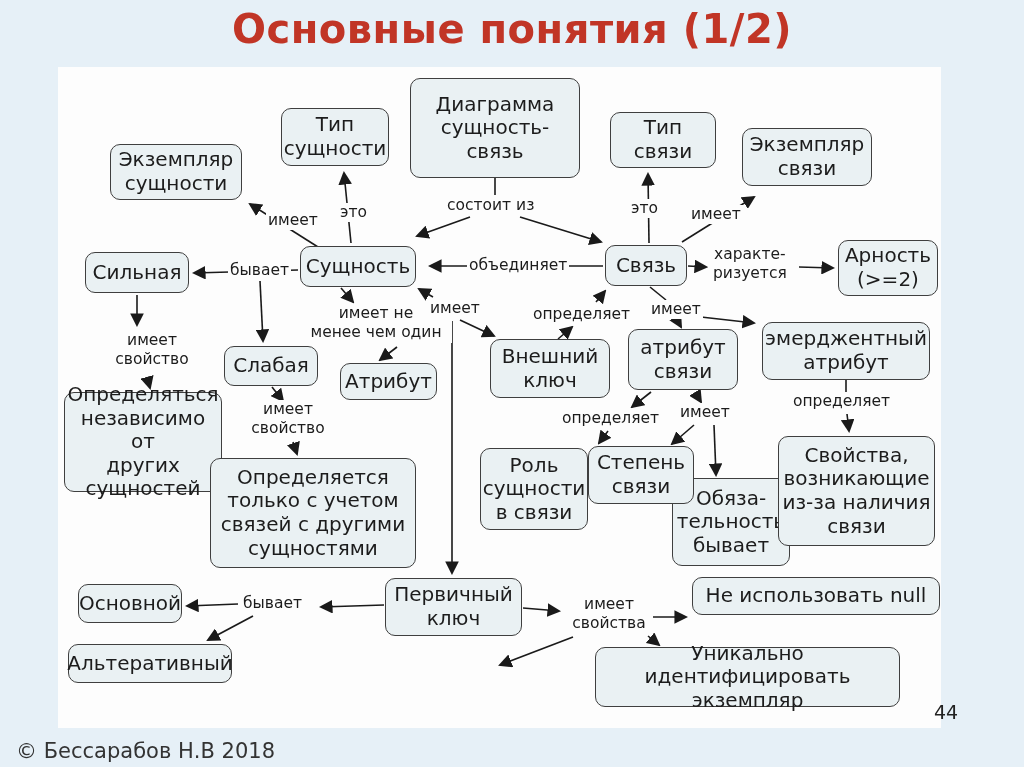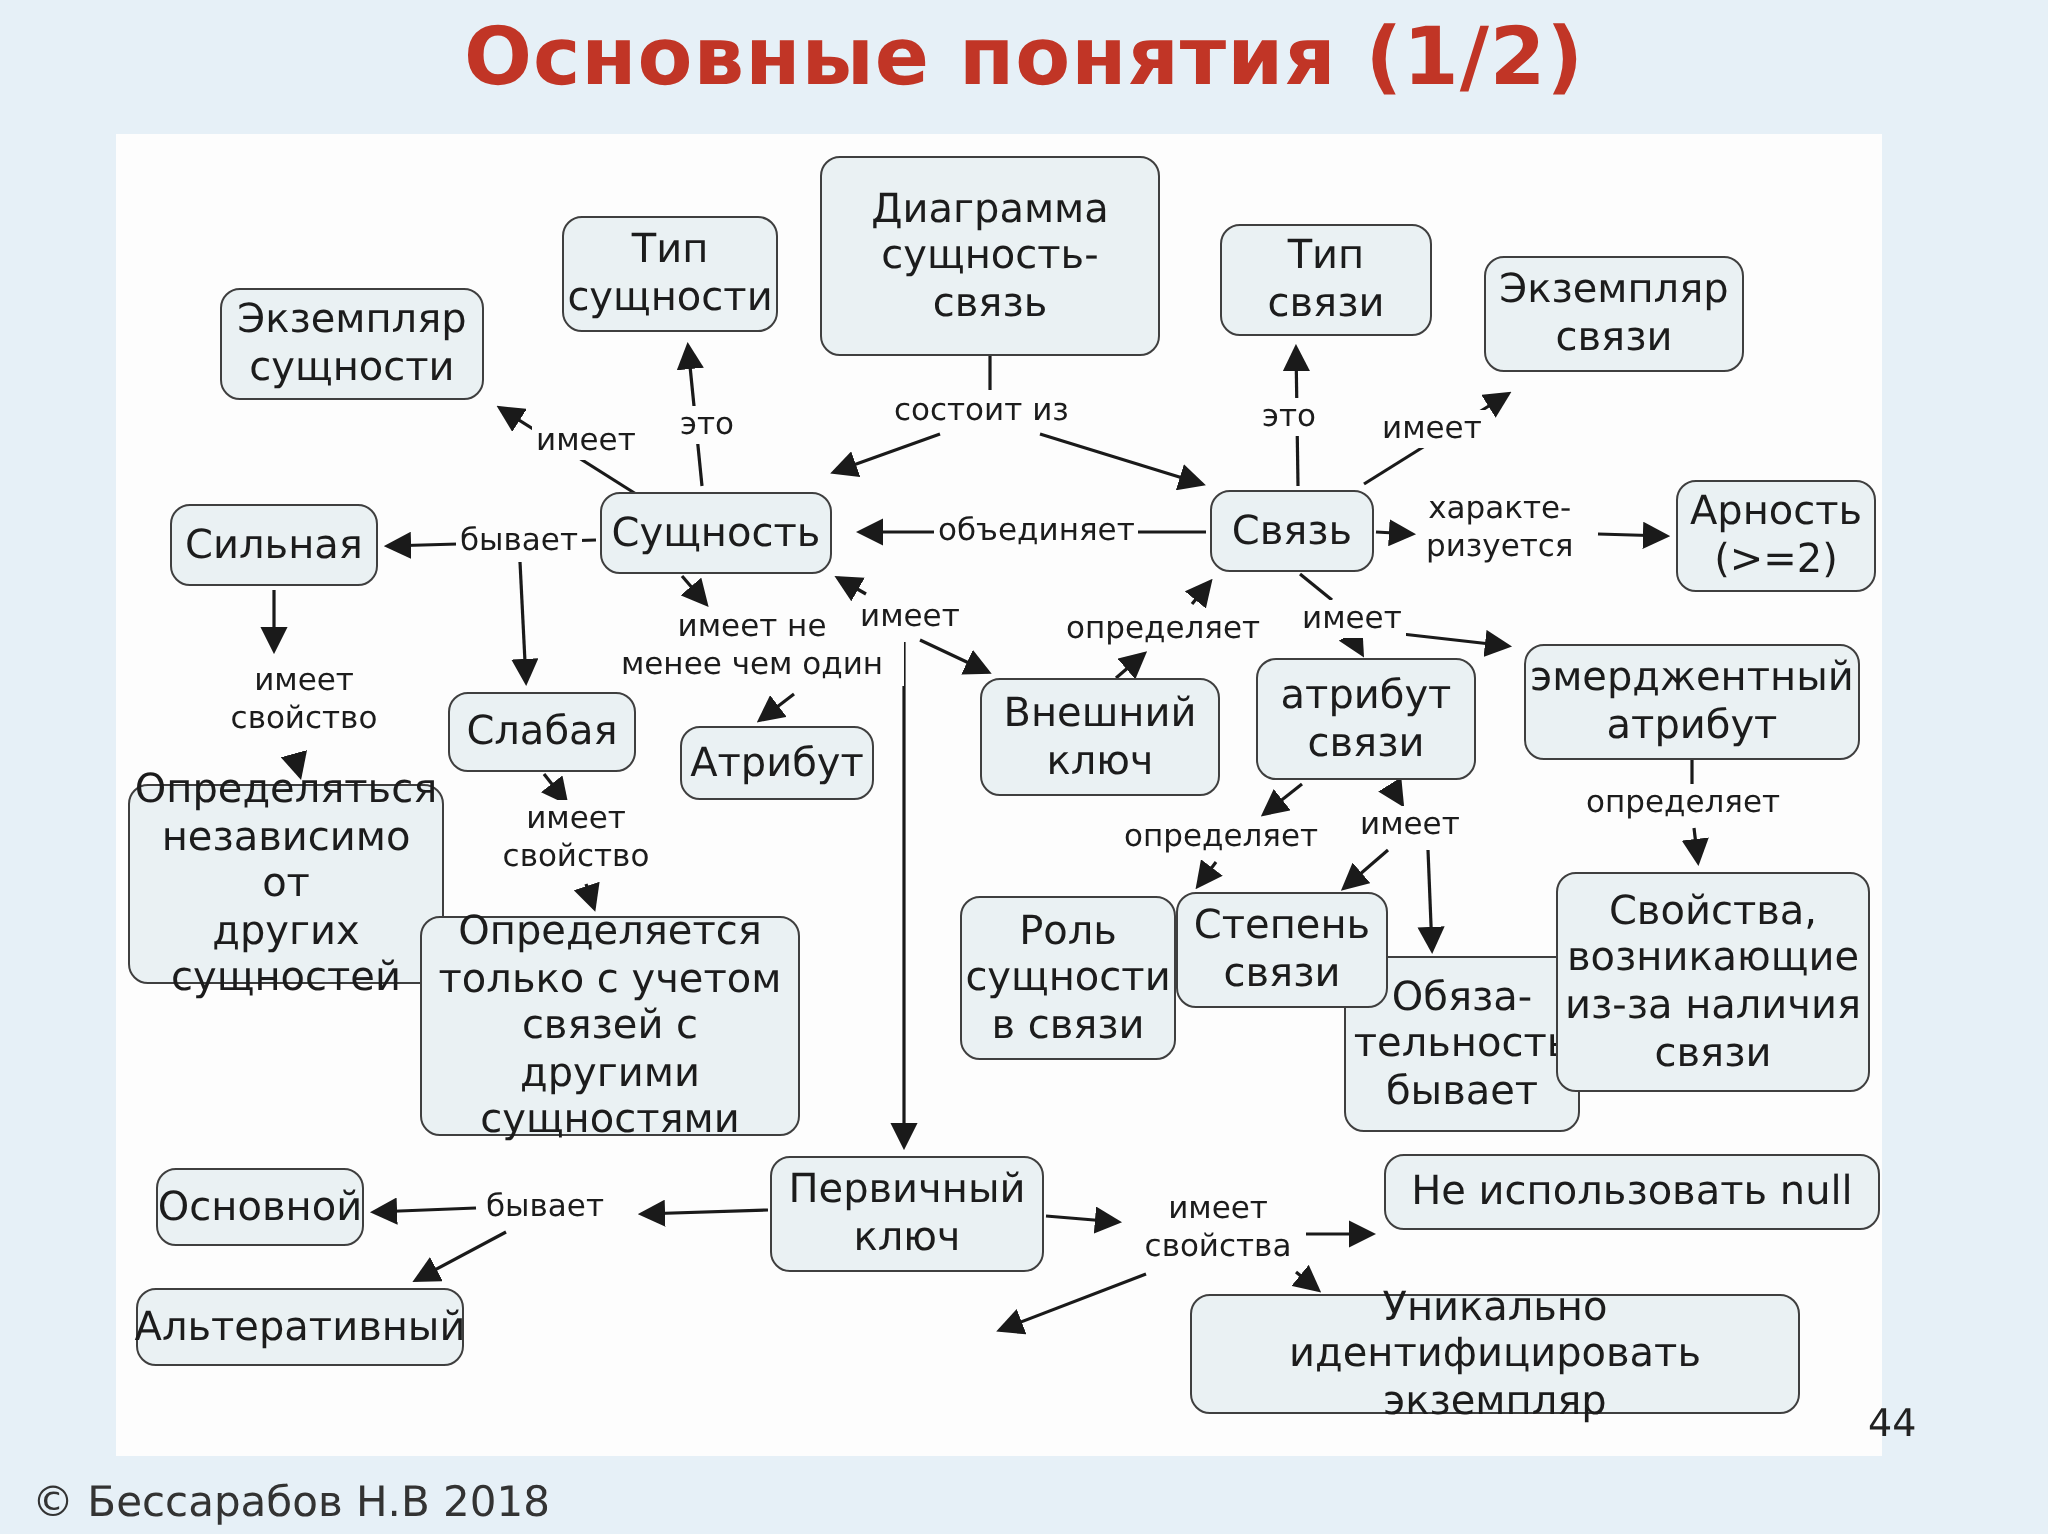--- a/index.html
+++ b/index.html
@@ -131,21 +131,21 @@
   <div class="node" style="left:490px;top:339px;width:120px;height:59px">Внешний
 ключ</div>
   <div class="node" style="left:628px;top:329px;width:110px;height:61px">атрибут
 связи</div>
   <div class="node" style="left:762px;top:322px;width:168px;height:58px">эмерджентный
 атрибут</div>
   <div class="node" style="left:64px;top:392px;width:158px;height:100px">Определяться
 независимо от
 других
 сущностей</div>
-  <div class="node z3" style="left:210px;top:458px;width:190px;height:110px">Определяется
+  <div class="node z3" style="left:210px;top:458px;width:206px;height:110px">Определяется
 только с учетом
 связей с другими
 сущностями</div>
   <div class="node" style="left:480px;top:448px;width:108px;height:82px">Роль
 сущности
 в связи</div>
   <div class="node z3" style="left:588px;top:446px;width:106px;height:58px">Степень
 связи</div>
   <div class="node z1" style="left:672px;top:478px;width:118px;height:88px">Обяза-
 тельность

